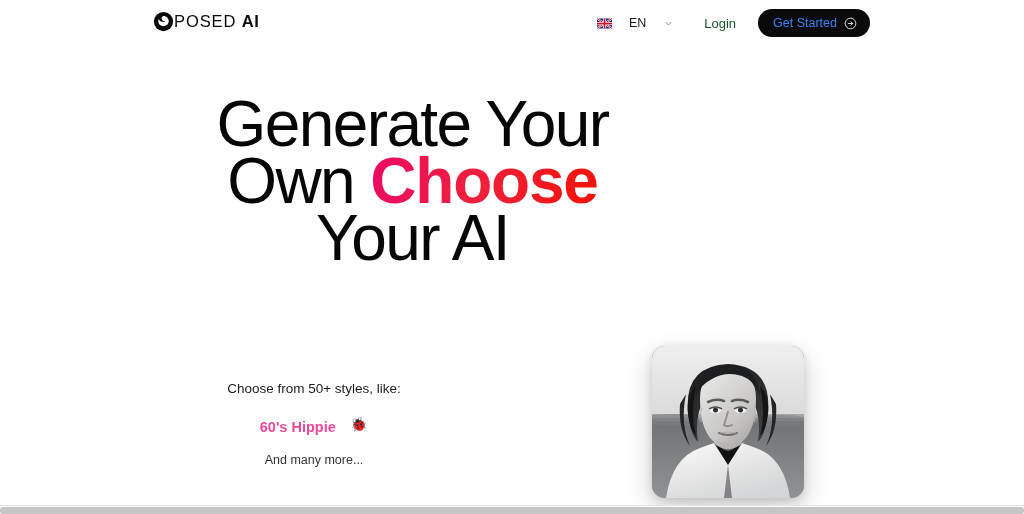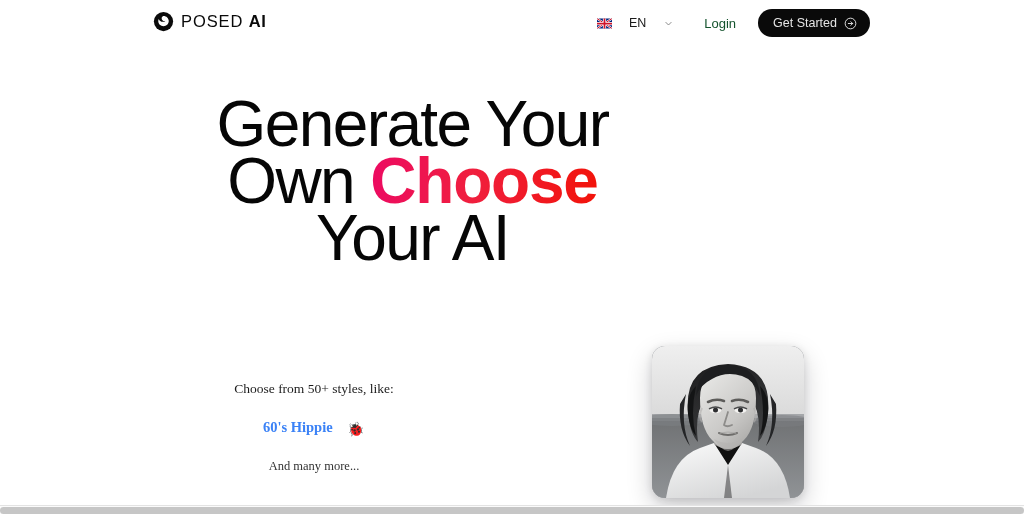--- a/index.html
+++ b/index.html
@@ -28,21 +28,21 @@
     background: #ffffff;
     z-index: 20;
   }
 
   .brand {
     position: absolute;
     left: 153px;
     top: 11px;
     display: flex;
     align-items: center;
-    gap: 7px;
+    gap: 0;
     cursor: pointer;
   }
   .brand-mark {
     width: 21px; height: 21px;
     display: block;
   }
   .brand-text {
     font-size: 16.5px;
     letter-spacing: 0.9px;
     color: #0a0a0a;
@@ -97,21 +97,21 @@
     cursor: pointer;
     margin-right: 22px;
     white-space: nowrap;
   }
 
   .cta {
     display: inline-flex;
     align-items: center;
     gap: 7px;
     background: #0a0a0a;
-    color: #e5e5e5;
+    color: #3b82f6;
     border: none;
     border-radius: 999px;
     height: 28px;
     padding: 0 13px 0 15px;
     font-size: 12.5px;
     font-family: inherit;
     cursor: pointer;
     white-space: nowrap;
   }
   .cta-arrow { width: 13px; height: 13px; display: block; }
@@ -141,41 +141,40 @@
     letter-spacing: -1.2px;
   }
 
   
   .styles-block {
     position: absolute;
     left: 150px;
     top: 380px;
     width: 328px;
     text-align: center;
-    font-family: Liberation Serif, serif;
   }
   .styles-lead {
     font-size: 13.5px;
     color: #1c1c1c;
     line-height: 18px;
   }
   .style-name {
     margin-top: 19px;
     font-size: 14.5px;
     font-weight: 700;
-    color: #3b82f6;
+    color: #ec4899;
     line-height: 20px;
     display: flex;
-    align-items: flex-end;
+    align-items: flex-start;
     justify-content: center;
     gap: 15px;
   }
   .style-emoji { font-size: 14px; line-height: 1; display: inline-block; }
   .styles-more {
-    margin-top: 20px;
+    margin-top: 14px;
     font-size: 12.5px;
     color: #333333;
     line-height: 18px;
   }
 
   
   .avatar-card {
     position: absolute;
     left: 652px;
     top: 346px;

